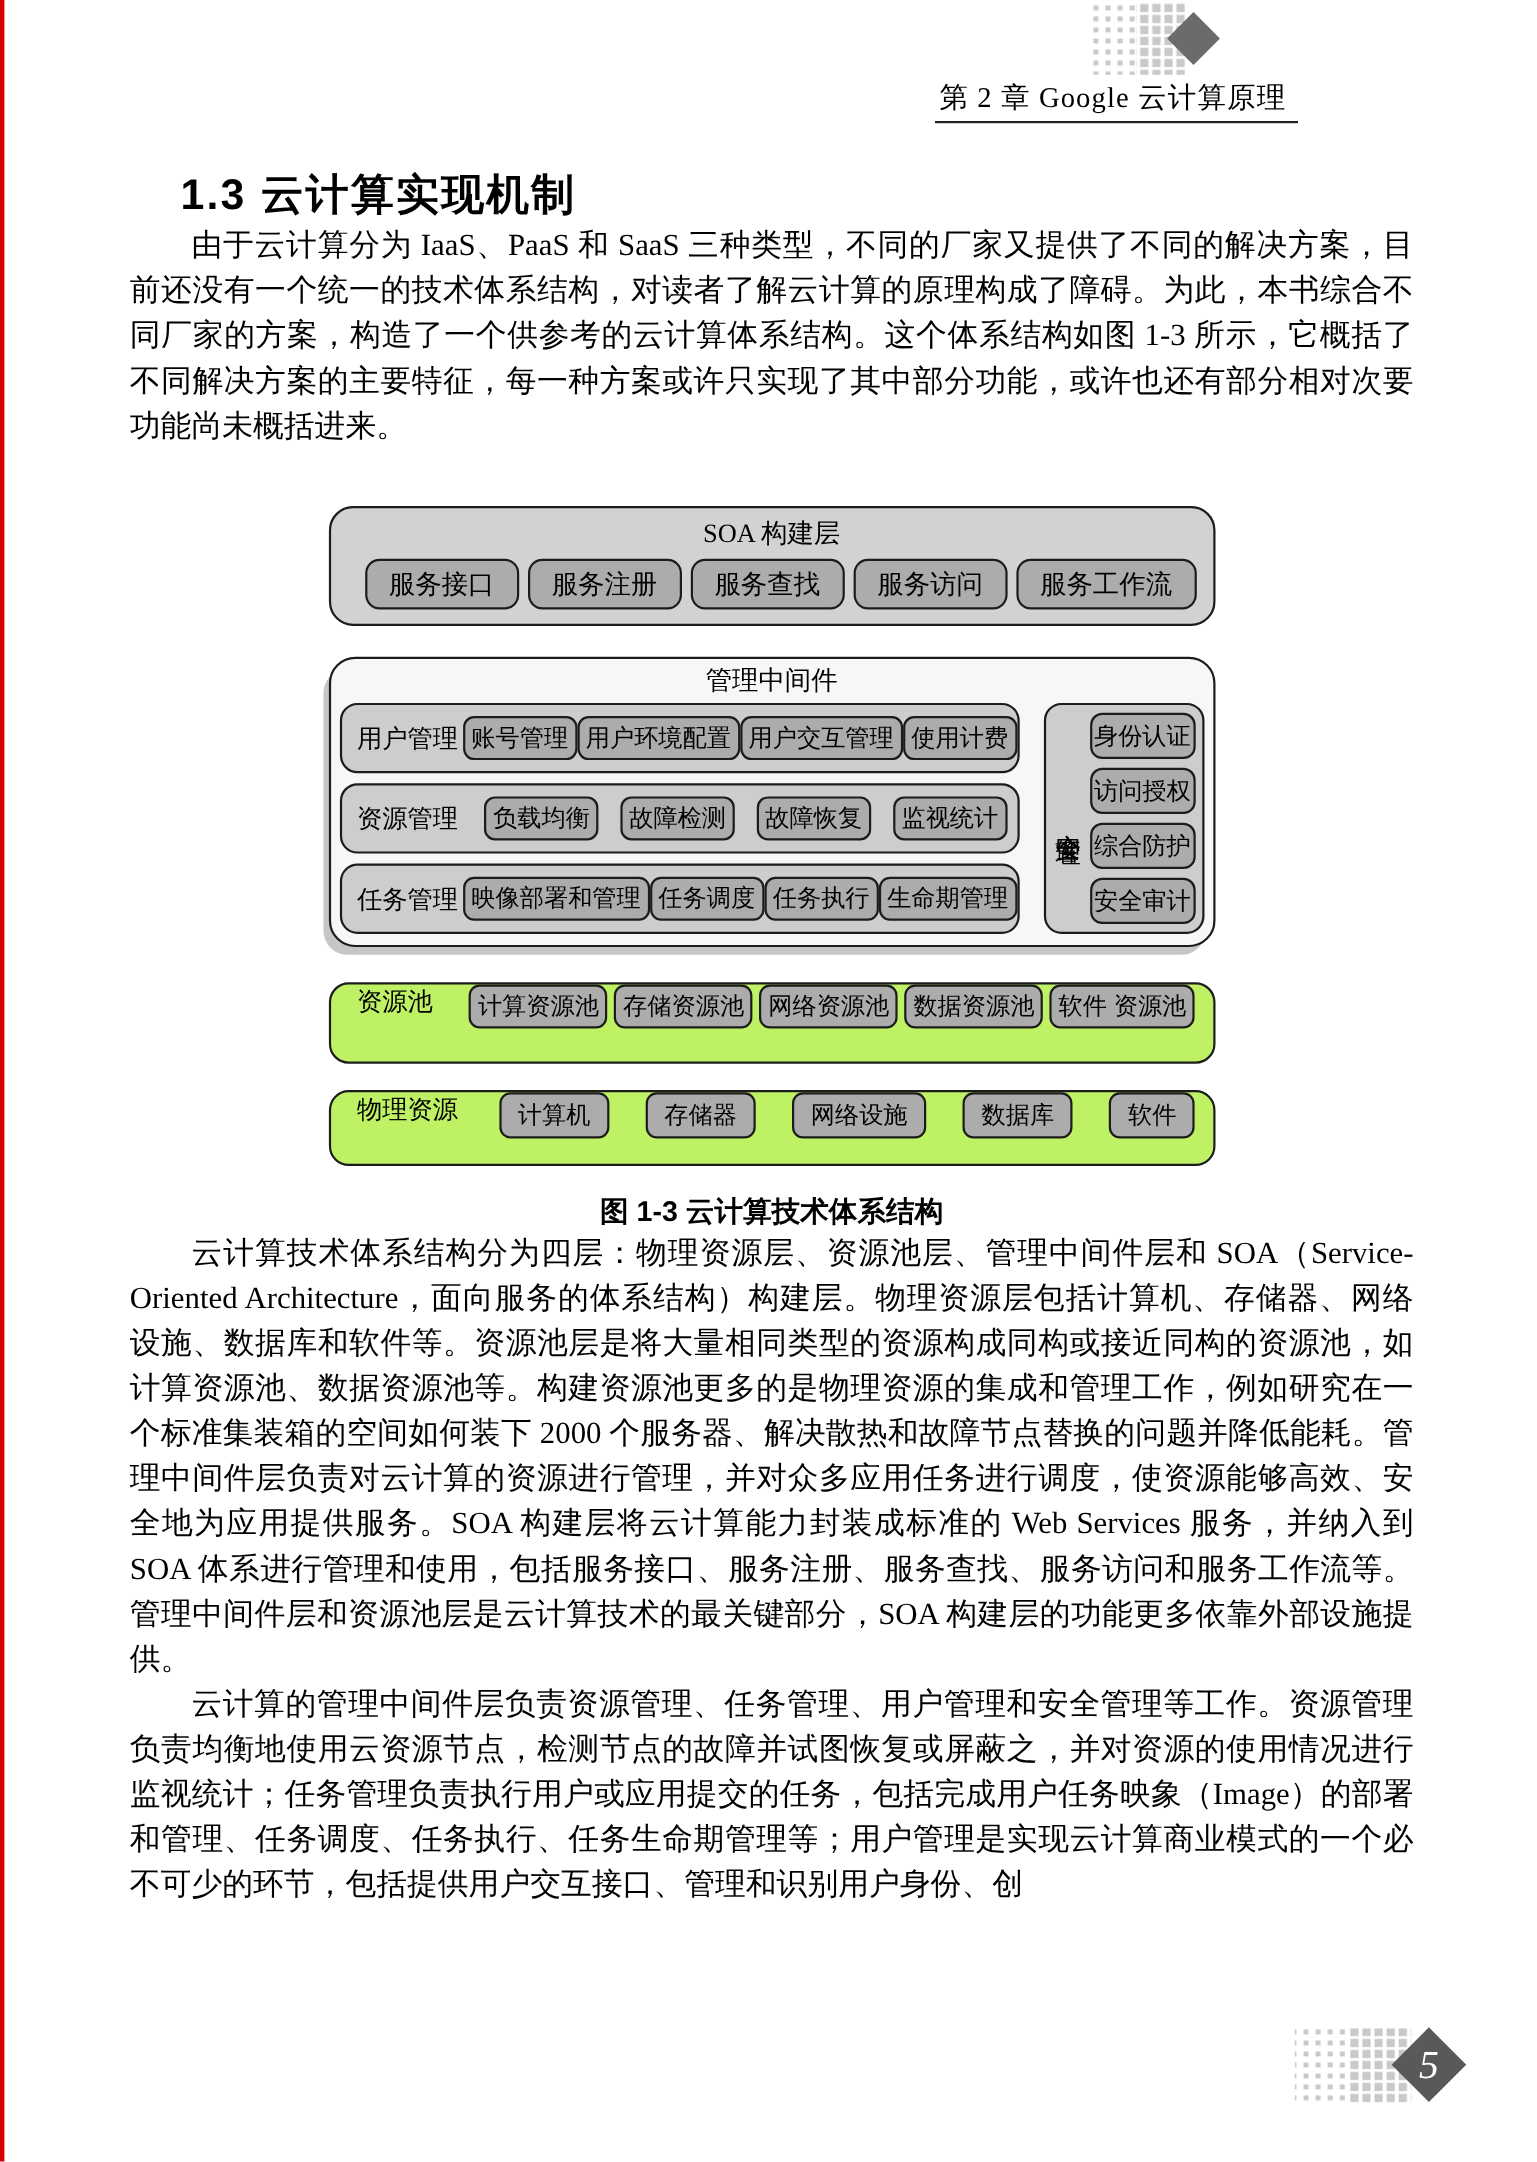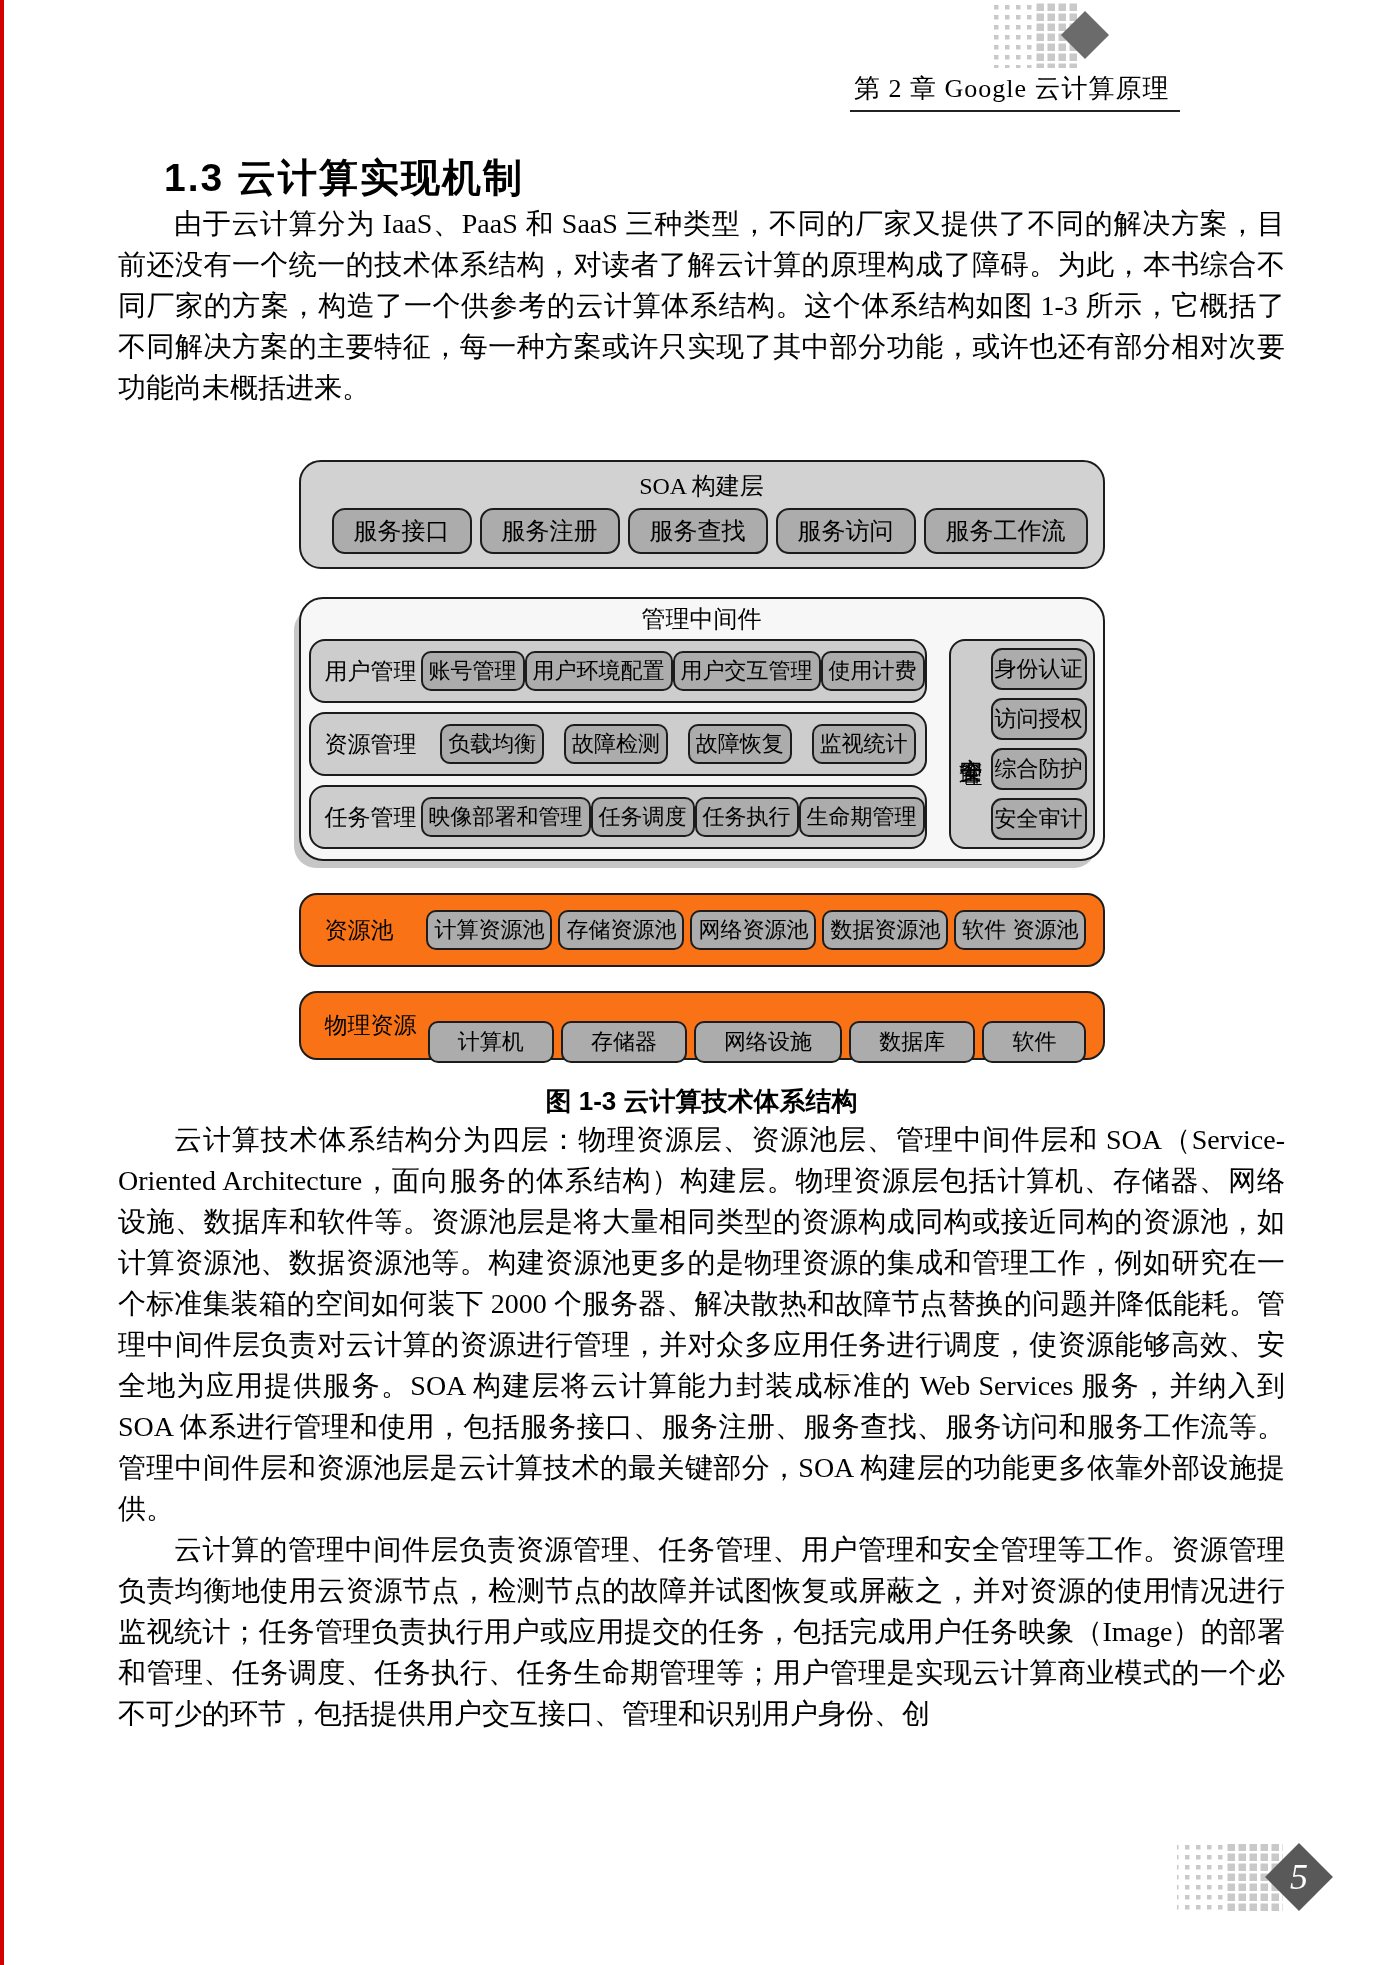--- a/index.html
+++ b/index.html
@@ -54,28 +54,28 @@
     flex:0 0 146px;background:#cdcdcd;border:2px solid #1c1c1c;border-radius:16px;
     display:flex;align-items:stretch;padding:7px 6px;gap:3px;box-sizing:border-box;
   }
   .sec-label{
     writing-mode:vertical-rl;text-orientation:upright;font-size:23px;
     display:flex;align-items:center;justify-content:center;letter-spacing:2px;
   }
   .sec-items{flex:1;display:flex;flex-direction:column;justify-content:space-between;gap:5px;min-width:0;}
   .sec-items .btn{font-size:22px;padding:4px 2px;border-radius:11px;}
   .bar-box{
-    background:#f97316;border:2px solid #1c1c1c;border-radius:18px;
-    display:flex;align-items:center;justify-content:space-between;
+    background:#bef264;border:2px solid #1c1c1c;border-radius:18px;
+    display:flex;align-items:flex-start;justify-content:space-between;
     padding:0 16px 0 24px;box-sizing:border-box;
   }
   .pool-box{margin-top:32px;height:74px;}
   .phys-box{margin-top:24px;height:69px;}
   .bar-box .row-label{flex:0 0 96px;}
-  .phys-box .btn.sm{padding:4px 28px;margin-top:32px;}
+  .phys-box .btn.sm{padding:4px 15px;}
   .caption{
     margin-top:24px;text-align:center;font-family:"Liberation Sans","DejaVu Sans",sans-serif;
     font-weight:bold;font-size:26px;
   }
 </style>
 </head>
 <body>
 
 <div class="red-stripe"></div>
 

